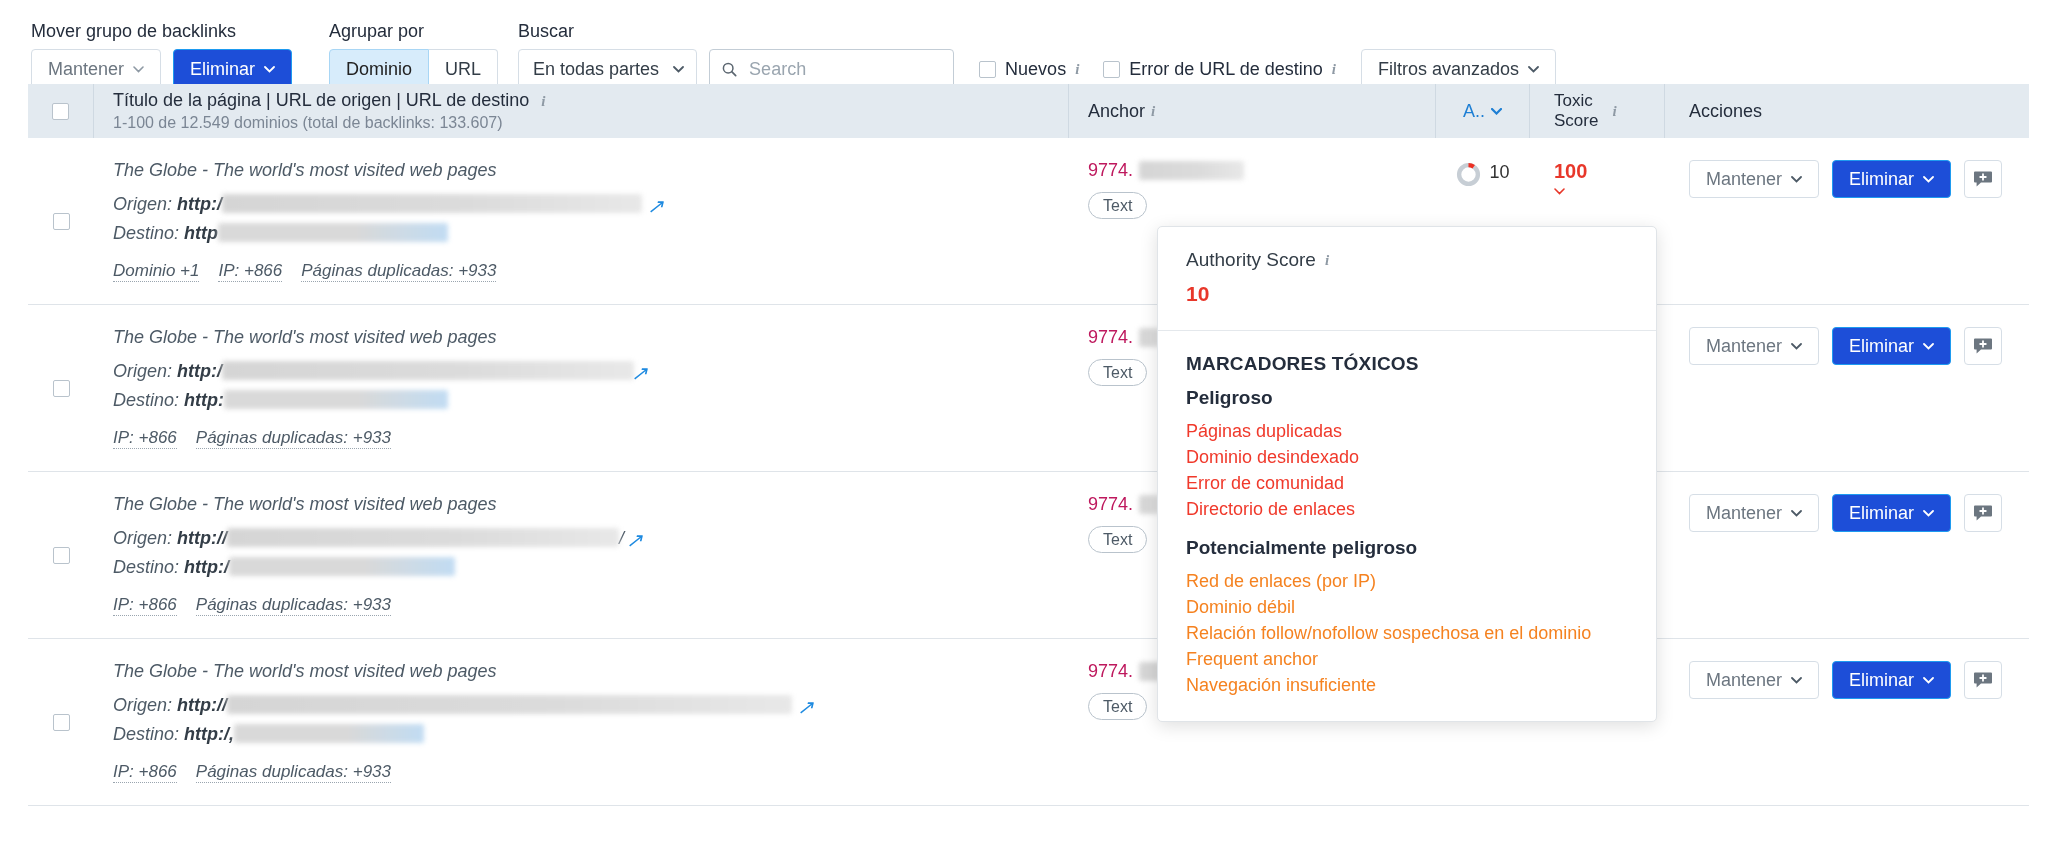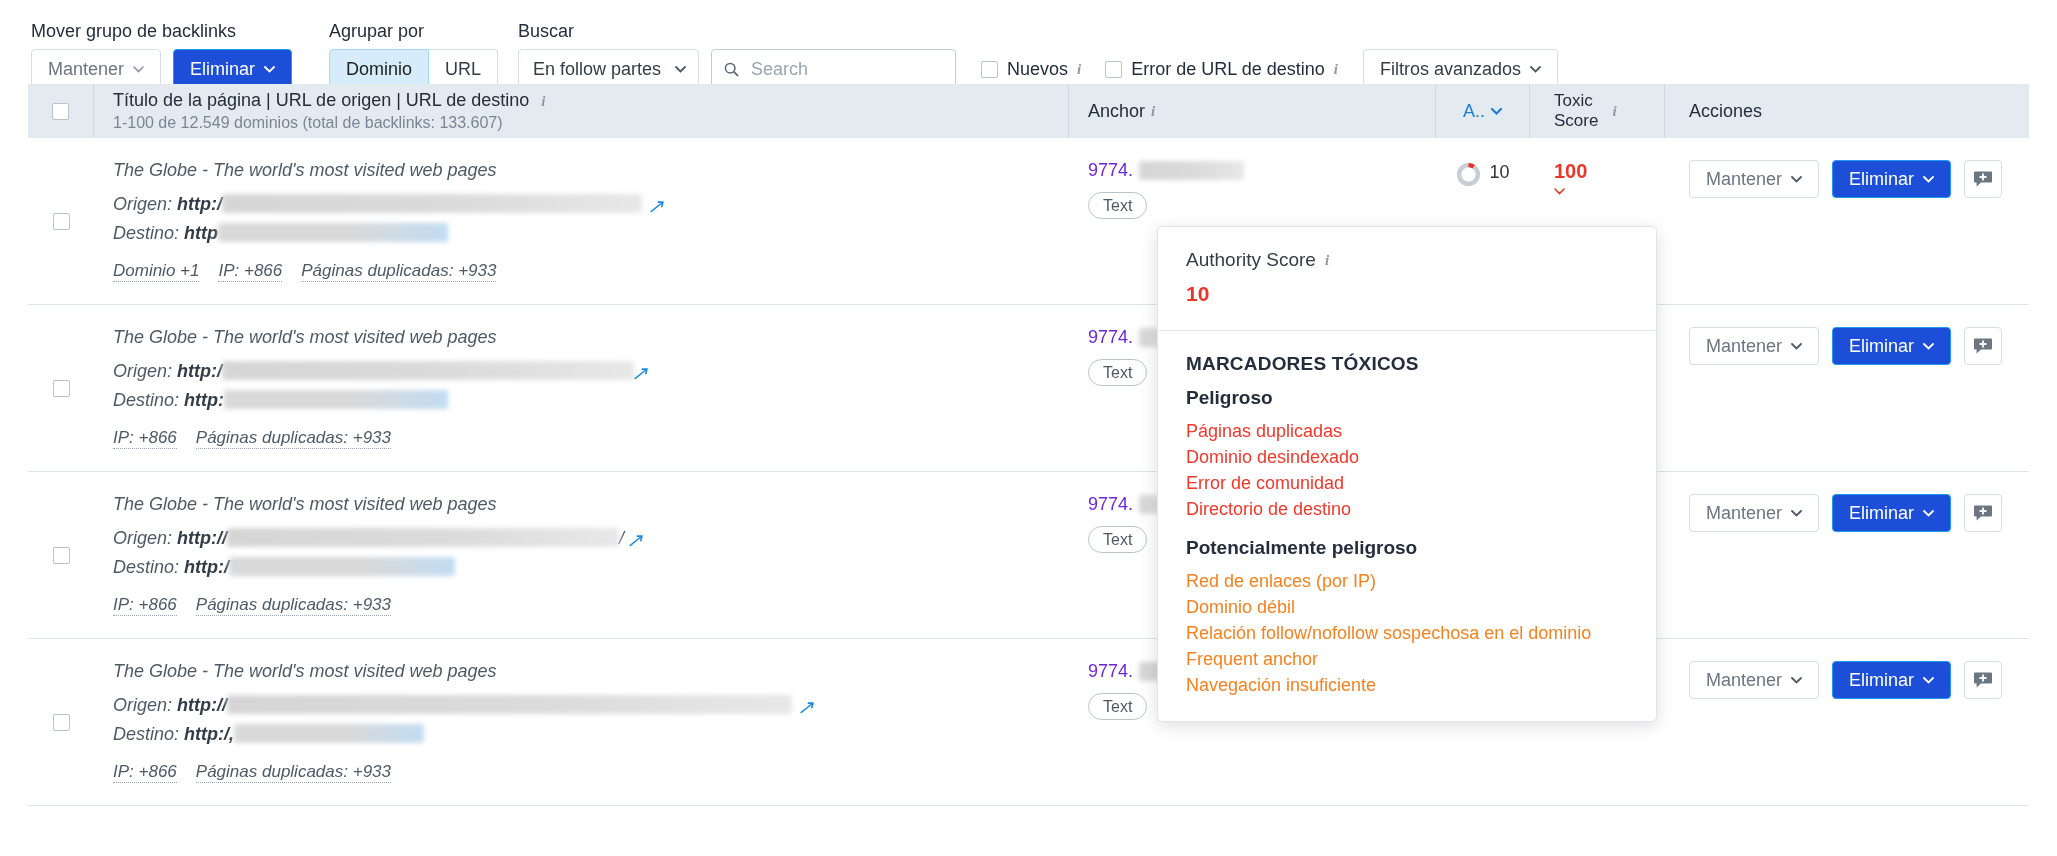--- a/index.html
+++ b/index.html
@@ -132,21 +132,21 @@
     filter: blur(2.4px); border-radius: 2px; opacity: .92;
   }
   .redacted.blue { background: linear-gradient(90deg,#d6d6d6 60%,#bcd9f2); }
   .ext-link { position: absolute; color: #1e8ae0; font-size: 20px; }
   .tags { margin-top: 13px; display: flex; gap: 19px; }
   .tag-link {
     font-size: 17px; color: #4d5a66;
     border-bottom: 1px dotted #9aa5af; cursor: pointer;
   }
 
-  .anchor-num { font-size: 18px; color: #6d28d9; white-space: nowrap; display: flex; align-items: center; gap: 6px;}
+  .anchor-num { font-size: 18px; color: #be185d; white-space: nowrap; display: flex; align-items: center; gap: 6px;}
   .pill {
     display: inline-flex; align-items: center; gap: 7px;
     height: 27px; padding: 0 14px; border-radius: 14px;
     font-size: 16px; border: 1px solid #b9c3cc; color: #4d5a66; background: #fff;
     cursor: pointer; white-space: nowrap;
   }
   .pill.composite { background: #fddcd8; border-color: #fddcd8; color: #e03b2f; }
   .pill-row { display: flex; gap: 12px; align-items: center; }
 
   .donut { width: 25px; height: 25px; flex: none; }
@@ -210,21 +210,21 @@
       <div class="segmented">
         <div class="seg active">Dominio</div>
         <div class="seg">URL</div>
       </div>
     </div>
 
     <div class="tb-group" style="left:518px; top:8px;">
       <div class="tb-label">Buscar</div>
       <div class="tb-row">
         <div class="select-box">
-          <span>En follow partes</span>
+          <span>En todas partes</span>
           <svg class="caret" style="margin-left:14px;" viewBox="0 0 11 7">
               <path d="M1 1l4.5 4.5L10 1" stroke="#4d5a66" stroke-width="1.8" fill="none" stroke-linecap="round"></path>
             </svg>
         </div>
         <div class="search-box" style="margin-left:12px;">
           <svg width="17" height="17" viewBox="0 0 17 17">
             <circle cx="7" cy="7" r="5.4" stroke="#5b6670" stroke-width="1.7" fill="none"></circle>
             <line x1="11" y1="11" x2="15.5" y2="15.5" stroke="#5b6670" stroke-width="1.9" stroke-linecap="round"></line>
           </svg>
           <input type="text" placeholder="Search" style="">
@@ -542,21 +542,21 @@
       </div>
       <div class="pop-score">10</div>
     </div>
     <div class="pop-sec">
       <div class="pop-head">MARCADORES TÓXICOS</div>
       <div class="pop-sub" style="margin-top:12px;">Peligroso</div>
       <div class="pop-list">
         <div class="pop-item danger">Páginas duplicadas</div>
         <div class="pop-item danger">Dominio desindexado</div>
         <div class="pop-item danger">Error de comunidad</div>
-        <div class="pop-item danger">Directorio de destino</div>
+        <div class="pop-item danger">Directorio de enlaces</div>
       </div>
       <div class="pop-sub">Potencialmente peligroso</div>
       <div class="pop-list">
         <div class="pop-item warn">Red de enlaces (por IP)</div>
         <div class="pop-item warn">Dominio débil</div>
         <div class="pop-item warn">Relación follow/nofollow sospechosa en el dominio</div>
         <div class="pop-item warn">Frequent anchor</div>
         <div class="pop-item warn">Navegación insuficiente</div>
       </div>
     </div>

